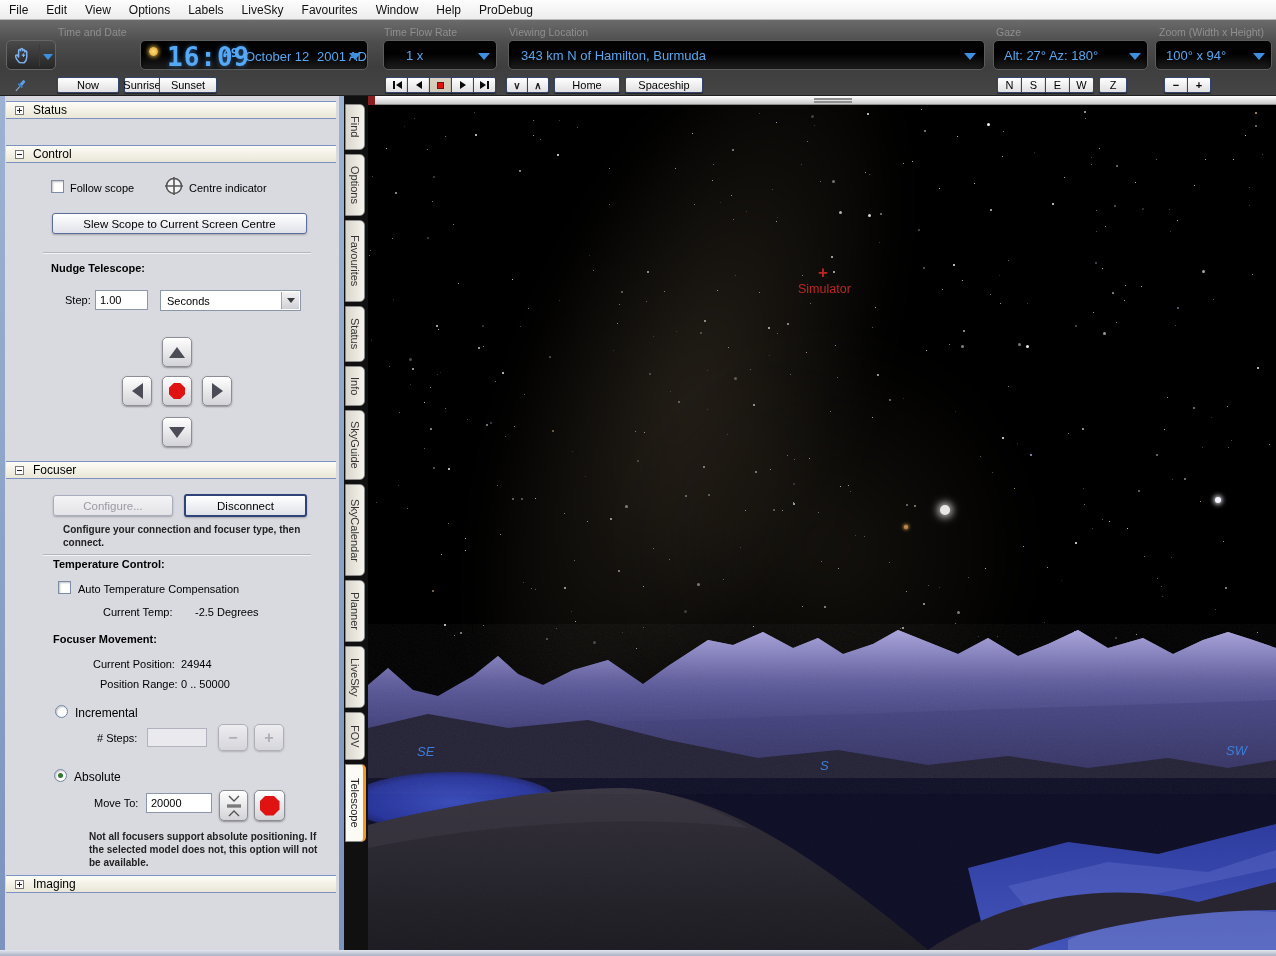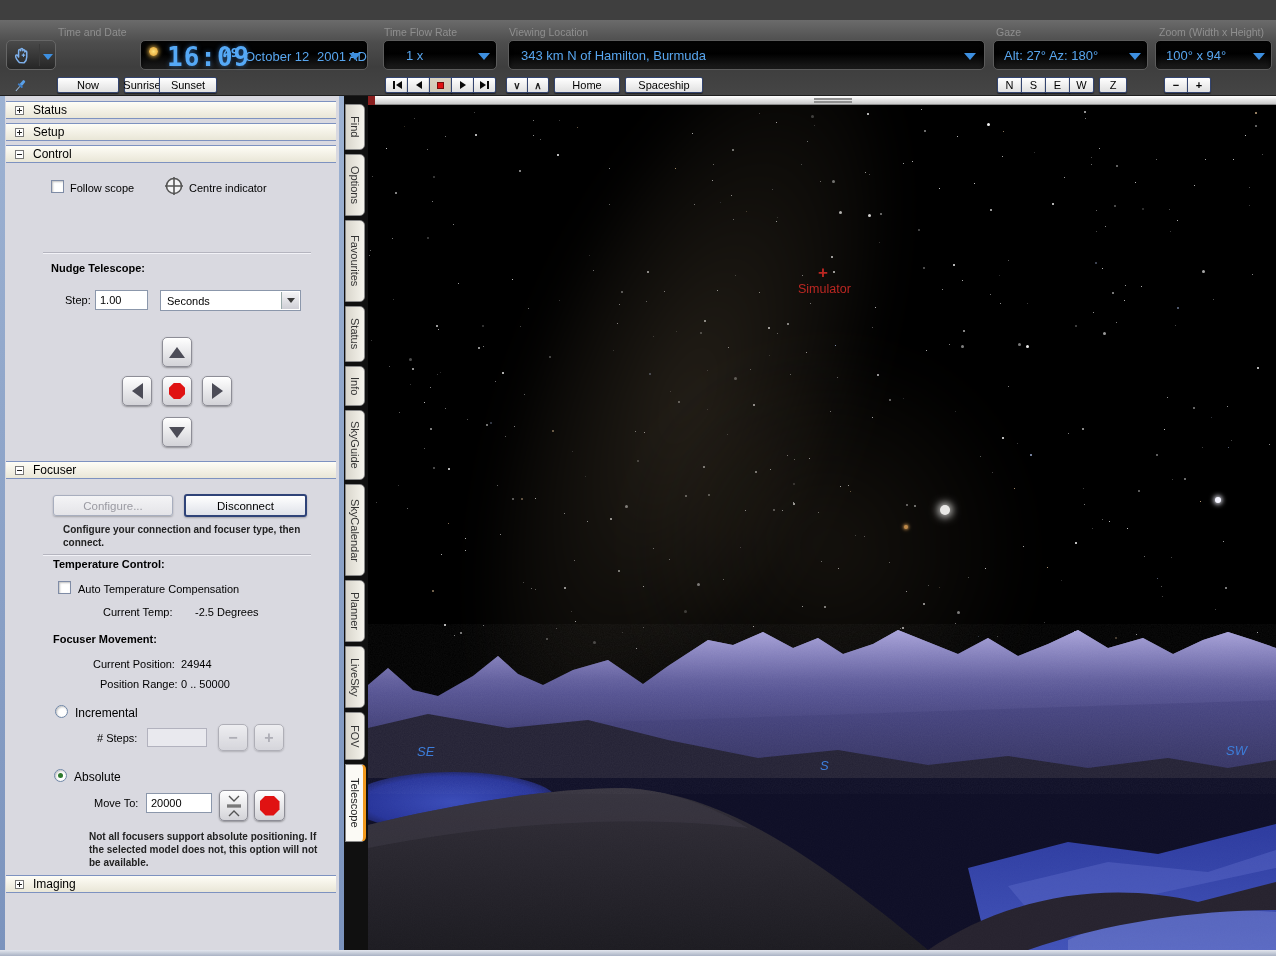--- a/index.html
+++ b/index.html
@@ -127,20 +127,32 @@
   .landscape { position:absolute; left:0; top:514px; z-index:5; }
 
   .footer { position:absolute; left:0; top:950px; width:1276px; height:6px;
     background:linear-gradient(#e2e6ee,#a9b2c4); }
 </style>
 </head>
 <body>
 
 <div class="app">
 
+  <div class="menubar">
+    <span>File</span>
+    <span>Edit</span>
+    <span>View</span>
+    <span>Options</span>
+    <span>Labels</span>
+    <span>LiveSky</span>
+    <span>Favourites</span>
+    <span>Window</span>
+    <span>Help</span>
+    <span>ProDebug</span>
+  </div>
 
   <div class="toolbar">
 
     <div class="hand-group">
       <svg style="position:absolute;left:5px;top:4px" width="22" height="22" viewBox="0 0 24 24" fill="none" stroke="#7fb2ee" stroke-width="1.6" stroke-linecap="round" stroke-linejoin="round">
         <path d="M8 19c-2-2-4-5-4-7 0-1.4 1.6-1.6 2.3-.4l.9 1.5V6.2c0-1.6 2.2-1.6 2.3 0V5c0-1.6 2.3-1.6 2.3 0v1.2c0-1.5 2.2-1.5 2.2 0v1.4c0-1.4 2.1-1.4 2.1 0V13c0 3-1.3 5-3 6.5z"></path>
         <path d="M11 11h3M12.5 9.5v3" stroke-width="1.2"></path>
       </svg>
       <div class="well-div" style="left:32px"></div>
       <div class="dd-arrow" style="left:36px;top:13px;border-left-width:5px;border-right-width:5px;border-top-width:6px"></div>
@@ -234,37 +246,34 @@
       <button class="tb-sbtn pbtn joined joined-r" style="width:24px;font-weight:bold">+</button>
     </div>
   </div>
 
   <div class="sidebar">
 
     <div class="sec-hdr" style="top:5px">
       <span class="expander plus"></span>
       <span>Status</span>
     </div>
-    <div class="sec-hdr" style="top:27px">
-      <span class="expander plus"></span>
-      <span>Setup</span>
-    </div>
     <div class="sec-hdr" style="top:49px">
       <span class="expander"></span>
       <span>Control</span>
     </div>
 
     <div class="chkbox" style="left:46px;top:84px"></div>
     <div class="lbl" style="left:65px;top:86px">Follow scope</div>
     <svg style="position:absolute;left:158px;top:79px" width="22" height="22" viewBox="0 0 22 22">
       <circle cx="11" cy="11" r="7.5" fill="#f4f4f6" stroke="#555" stroke-width="1.6"></circle>
       <path d="M11 2v18 M2 11h18" stroke="#555" stroke-width="1.6"></path>
     </svg>
     <div class="lbl" style="left:184px;top:86px">Centre indicator</div>
 
+    <button class="panel-btn" style="left:47px;top:117px;width:255px;height:21px">Slew Scope to Current Screen Centre</button>
 
     <div class="divider" style="left:38px;top:156px;width:268px"></div>
 
     <div class="lbl boldlbl" style="left:46px;top:166px">Nudge Telescope:</div>
 
     <div class="lbl" style="left:60px;top:198px">Step:</div>
     <input class="txtin" style="left: 90px; top: 194px; width: 53px;" value="1.00">
     <div class="selbox" style="left:155px;top:194px;width:141px">
       <span class="seltxt">Seconds</span>
       <span class="selbtn">

